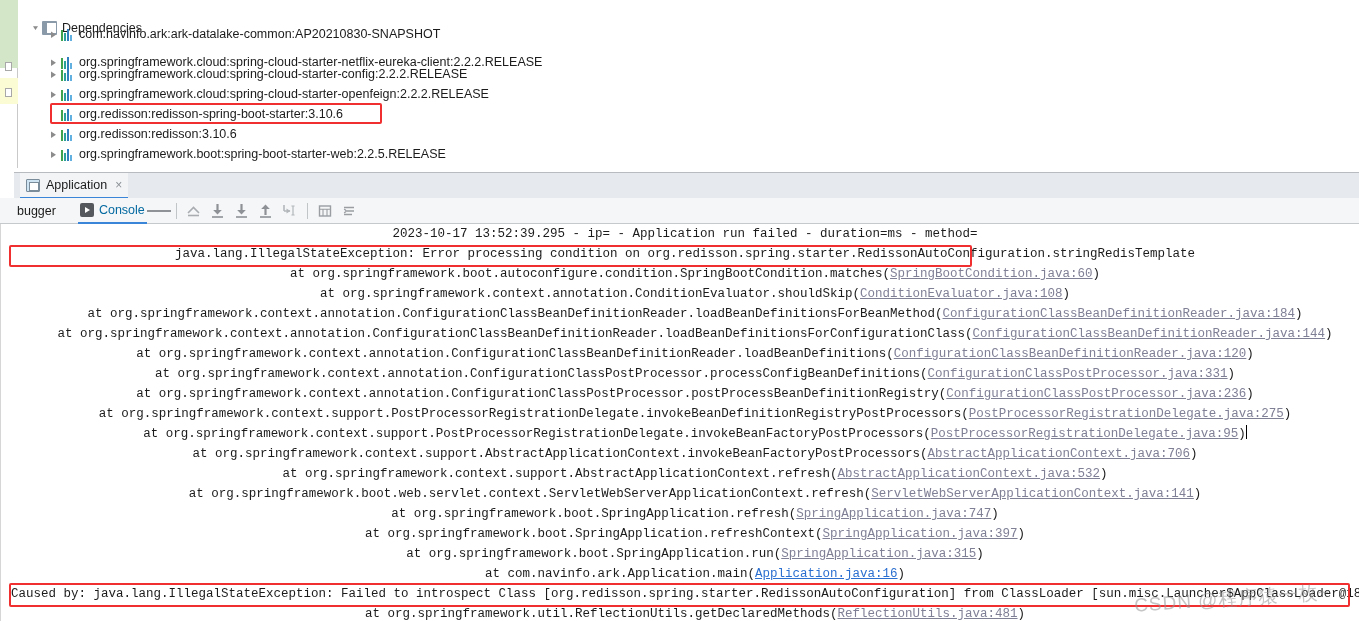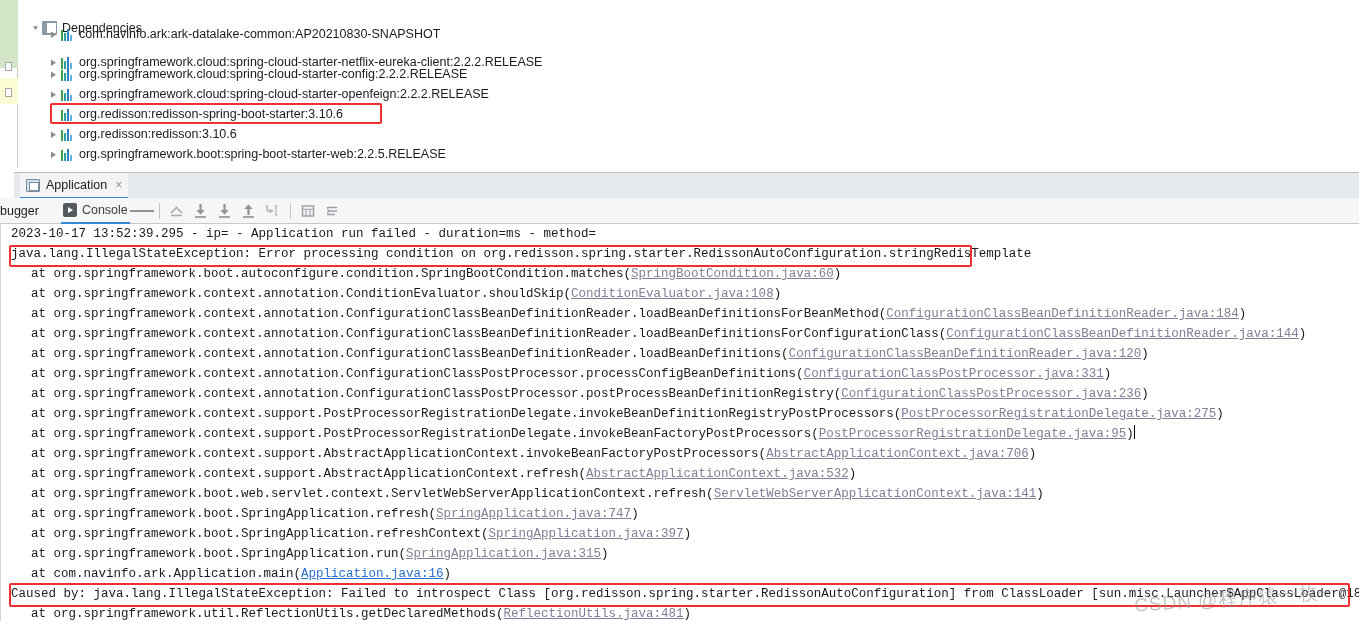--- a/index.html
+++ b/index.html
@@ -109,54 +109,55 @@
     margin-left: 8px; color: #8d9196; font-size: 12px; line-height: 1;
   }
 
   
   #toolbar {
     position: absolute; left: 0; top: 198px; width: 1359px; height: 26px;
     background: #f5f6f7; border-bottom: 1px solid #c6c9cc;
     display: flex; align-items: center;
   }
   #dbg-label {
-    font-size: 12.5px; color: #1b1b1b; padding-left: 0; line-height: 26px;
+    font-size: 12.5px; color: #1b1b1b; padding-left: 17px; line-height: 26px;
   }
   #console-btn {
     display: flex; align-items: center; margin-left: 22px; height: 26px;
     border-bottom: 2px solid #3a85d8; padding: 0 2px;
   }
   #console-btn .play {
     width: 14px; height: 14px; margin-right: 5px;
     background: #55585c; border-radius: 2px;
     display: flex; align-items: center; justify-content: center;
   }
   #console-btn .play::after {
     content: ""; border-left: 5px solid #ffffff;
     border-top: 3.5px solid transparent; border-bottom: 3.5px solid transparent;
     margin-left: 1px;
   }
-  #console-btn span { font-size: 12.5px; color: #404040; }
+  #console-btn span { font-size: 12.5px; color: #0369a1; }
 
   .tb-icon {
     width: 24px; height: 26px; display: flex;
     align-items: center; justify-content: center;
   }
   .tb-sep {
     width: 1px; height: 16px; background: #c2c5c8; margin: 0 5px;
   }
   .hamburger i {
     display: block; width: 14px; height: 2px; background: #8f9296; margin: 2px 0;
   }
 
   
   #console {
     position: absolute; left: 0; top: 224px; width: 1359px; height: 397px;
     background: #ffffff; overflow: hidden;
     border-left: 1px solid #d6d6d6;
+    text-align: center;
   }
   .log-line {
     position: relative;
     height: 20px; line-height: 20px;
     white-space: nowrap;
     font-family: "Liberation Mono", monospace;
     font-size: 12.5px;
     color: #1b1b1b;
     padding-left: 10px;
   }

